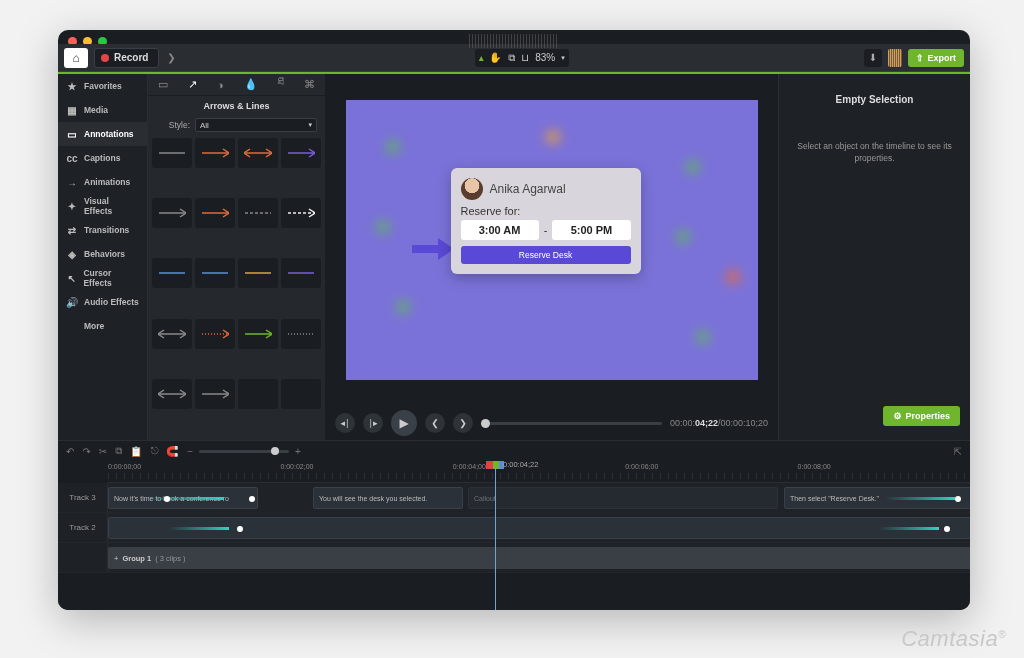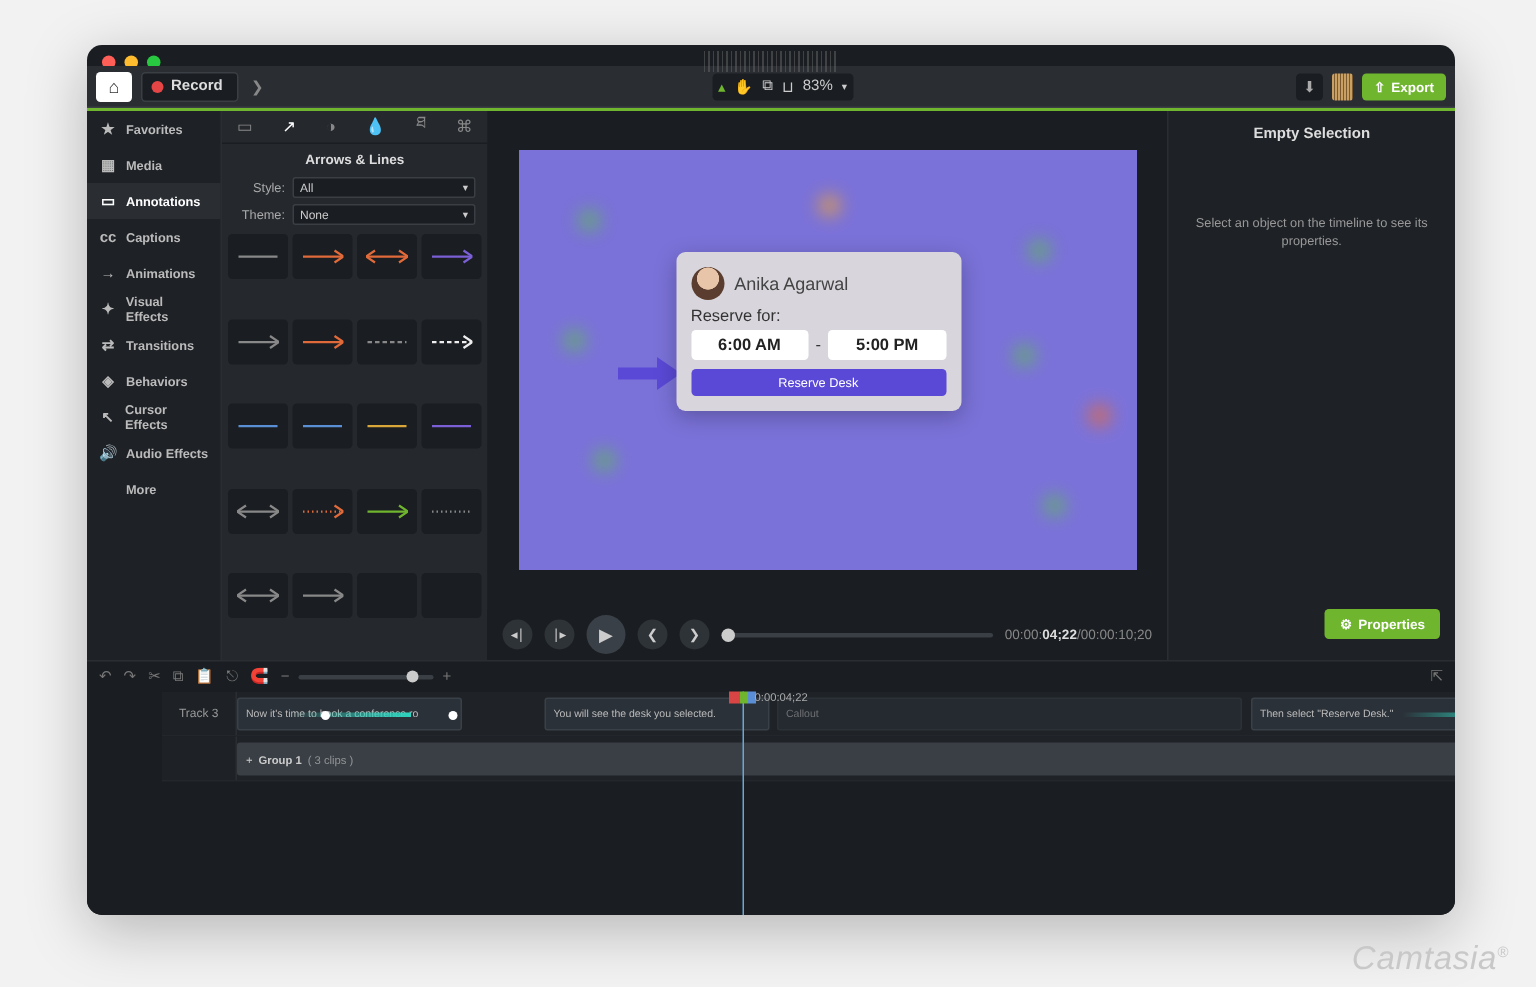--- a/index.html
+++ b/index.html
@@ -61,22 +61,22 @@
   .playrow{height:34px;display:flex;align-items:center;padding:0 10px;gap:8px;background:#1a1d21;}
   .pbtn{width:20px;height:20px;border-radius:50%;background:#2e3338;display:flex;align-items:center;justify-content:center;color:#ccc;font-size:9px;}
   .pbtn.big{width:26px;height:26px;background:#3a4047;font-size:12px;}
   .scrubline{flex:1;height:3px;background:#3a3f45;border-radius:2px;position:relative;}
   .scrubline .knob{position:absolute;left:0;top:-3px;width:9px;height:9px;border-radius:50%;background:#ccc;}
   .timecode{font-size:9px;color:#888;}
   .timecode b{color:#ddd;}
   .propsbtn{margin-left:10px;height:20px;padding:0 10px;background:#6fb52e;border-radius:3px;color:#fff;font-size:9px;font-weight:700;display:flex;align-items:center;gap:4px;}
   
   .rightpanel{width:192px;background:#1e2125;border-left:1px solid #2a2e33;display:flex;flex-direction:column;align-items:center;padding:8px 10px;}
-  .rightpanel .rtitle{font-size:10px;font-weight:700;color:#ddd;margin-top:2px;}
-  .rightpanel .rmsg{font-size:8.5px;color:#999;text-align:center;margin-top:48px;line-height:1.4;}
+  .rightpanel .rtitle{font-size:10px;font-weight:700;color:#ddd;margin-top:12px;}
+  .rightpanel .rmsg{font-size:8.5px;color:#999;text-align:center;margin-top:36px;line-height:1.4;}
   
   .timeline{height:170px;background:#1a1d21;border-top:1px solid #2a2e33;display:flex;flex-direction:column;}
   .tltools{height:20px;display:flex;align-items:center;gap:8px;padding:0 8px;color:#777;font-size:10px;}
   .tltools .zoom{flex:0 0 140px;display:flex;align-items:center;gap:6px;}
   .tltools .zline{width:90px;height:3px;background:#3a3f45;border-radius:2px;position:relative;}
   .tltools .zline .zk{position:absolute;left:80%;top:-3px;width:8px;height:8px;border-radius:50%;background:#ccc;}
   .ruler{height:22px;position:relative;background:#1a1d21;border-bottom:1px solid #2a2e33;margin-left:50px;}
   .ruler .ticks{position:absolute;inset:0;background:repeating-linear-gradient(90deg,#3a3f45 0,#3a3f45 1px,transparent 1px,transparent 8px);top:12px;height:6px;opacity:.6;}
   .ruler .lab{position:absolute;top:2px;font-size:7px;color:#888;}
   .playhead{position:absolute;top:0;bottom:0;width:1px;background:#6aa7d6;z-index:5;}
@@ -193,27 +193,20 @@
         <span>⌘</span>
       </div>
       <div class="annottitle">Arrows &amp; Lines</div>
       <div class="formrow">
         <label>Style:</label>
         <div class="sel">
             <span>All</span>
             <span style="font-size:7px">▾</span>
           </div>
       </div>
-      <div class="formrow">
-        <label>Theme:</label>
-        <div class="sel">
-            <span>None</span>
-            <span style="font-size:7px">▾</span>
-          </div>
-      </div>
       <div class="arrowgrid" id="arrowgrid">
           <div class="arrowcell">
             <svg viewBox="0 0 28 12">
               <line x1="1" y1="6" x2="27" y2="6" stroke="#888" stroke-width="1.5"></line>
             </svg>
           </div>
           <div class="arrowcell">
             <svg viewBox="0 0 28 12">
               <line x1="1" y1="6" x2="27" y2="6" stroke="#e06a3a" stroke-width="1.5"></line>
               <path d="M22 2 L28 6 L22 10" fill="none" stroke="#e06a3a" stroke-width="1.5"></path>
@@ -333,21 +326,21 @@
           <svg class="bigarrow" viewBox="0 0 42 22">
             <path d="M0 7 L26 7 L26 0 L42 11 L26 22 L26 15 L0 15 Z" fill="#5a49d6"></path>
           </svg>
           <div class="card">
             <div class="carduser">
               <div class="avatar"></div>
               <div class="username">Anika Agarwal</div>
             </div>
             <div class="cardlabel">Reserve for:</div>
             <div class="timerow">
-              <div class="timebox">6:00 AM</div>
+              <div class="timebox">3:00 AM</div>
               <div class="dash">-</div>
               <div class="timebox">5:00 PM</div>
             </div>
             <div class="reservebtn">Reserve Desk</div>
           </div>
         </div>
       </div>
       <div class="playrow">
         <div class="pbtn">◂∣</div>
         <div class="pbtn">∣▸</div>
@@ -386,21 +379,21 @@
       <div class="zoom">
         <span>−</span>
         <div class="zline">
             <div class="zk"></div>
           </div>
         <span>+</span>
       </div>
       <div style="flex:1"></div>
       <span>⇱</span>
     </div>
-    <div style="position:relative;flex:1;display:flex;flex-direction:row;">
+    <div style="position:relative;flex:1;display:flex;flex-direction:column;">
       <div class="ruler" id="ruler">
         <div class="ticks"></div>
       <span class="lab" style="left: 0px;">0:00:00;00</span>
           <span class="lab" style="left: 172.4px;">0:00:02;00</span>
           <span class="lab" style="left: 344.8px;">0:00:04;00</span>
           <span class="lab" style="left: 517.2px;">0:00:06;00</span>
           <span class="lab" style="left: 689.6px;">0:00:08;00</span>
         </div>
       <div class="playhead" id="playhead" style="left:437px;">
         <div class="ph-top"></div>
@@ -423,20 +416,32 @@
                 <span>Callout</span>
               </div>
               <div class="clip" style="left: 676px; width: 190px;">
                 <span>Then select "Reserve Desk."</span>
                 <div class="teal" style="left:100px;width:70px"></div>
                 <div class="kdot" style="left:170px"></div>
               </div>
             </div>
           </div>
           <div class="track">
+            <div class="trackhead">Track 2</div>
+            <div class="tracklane">
+              <div class="clip" style="left: 0px; width: 866px;">
+                <span></span>
+                <div class="teal" style="left:60px;width:60px"></div>
+                <div class="teal" style="left:770px;width:60px"></div>
+                <div class="kdot" style="left:128px"></div>
+                <div class="kdot" style="left:835px"></div>
+              </div>
+            </div>
+          </div>
+          <div class="track">
             <div class="trackhead"></div>
             <div class="tracklane">
               <div class="groupclip" style="left: 0px; width: 866px;">
                 <span>+</span> 
                 <b>Group 1</b> 
                 <span style="opacity:.6">( 3 clips )</span>
               </div>
             </div>
           </div>
         </div>

